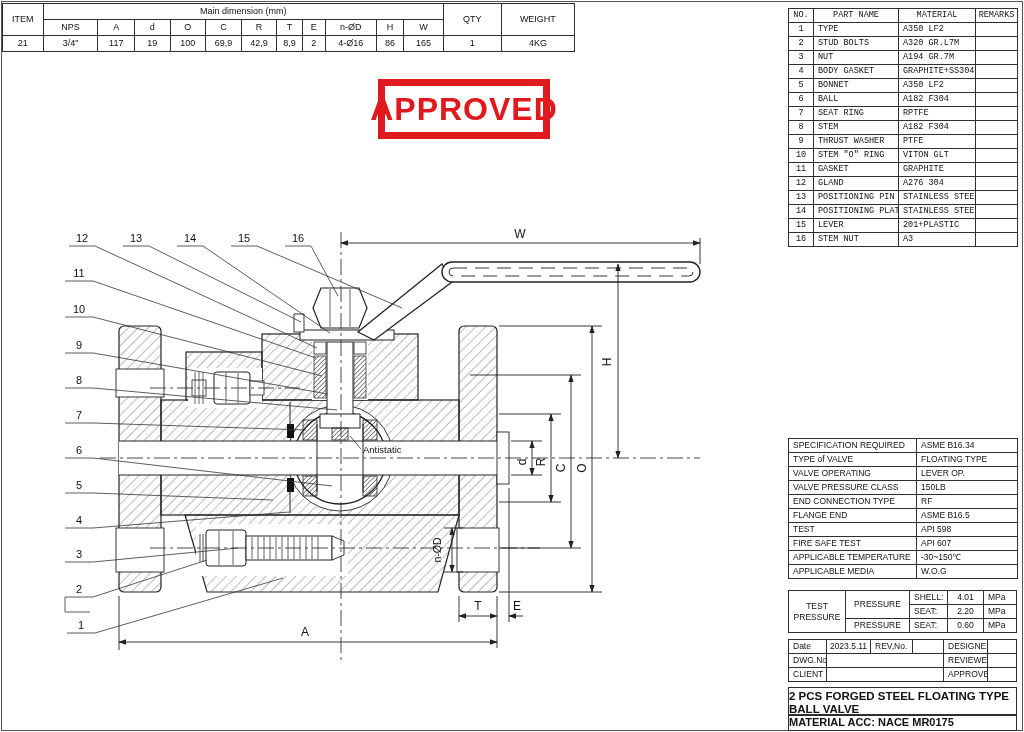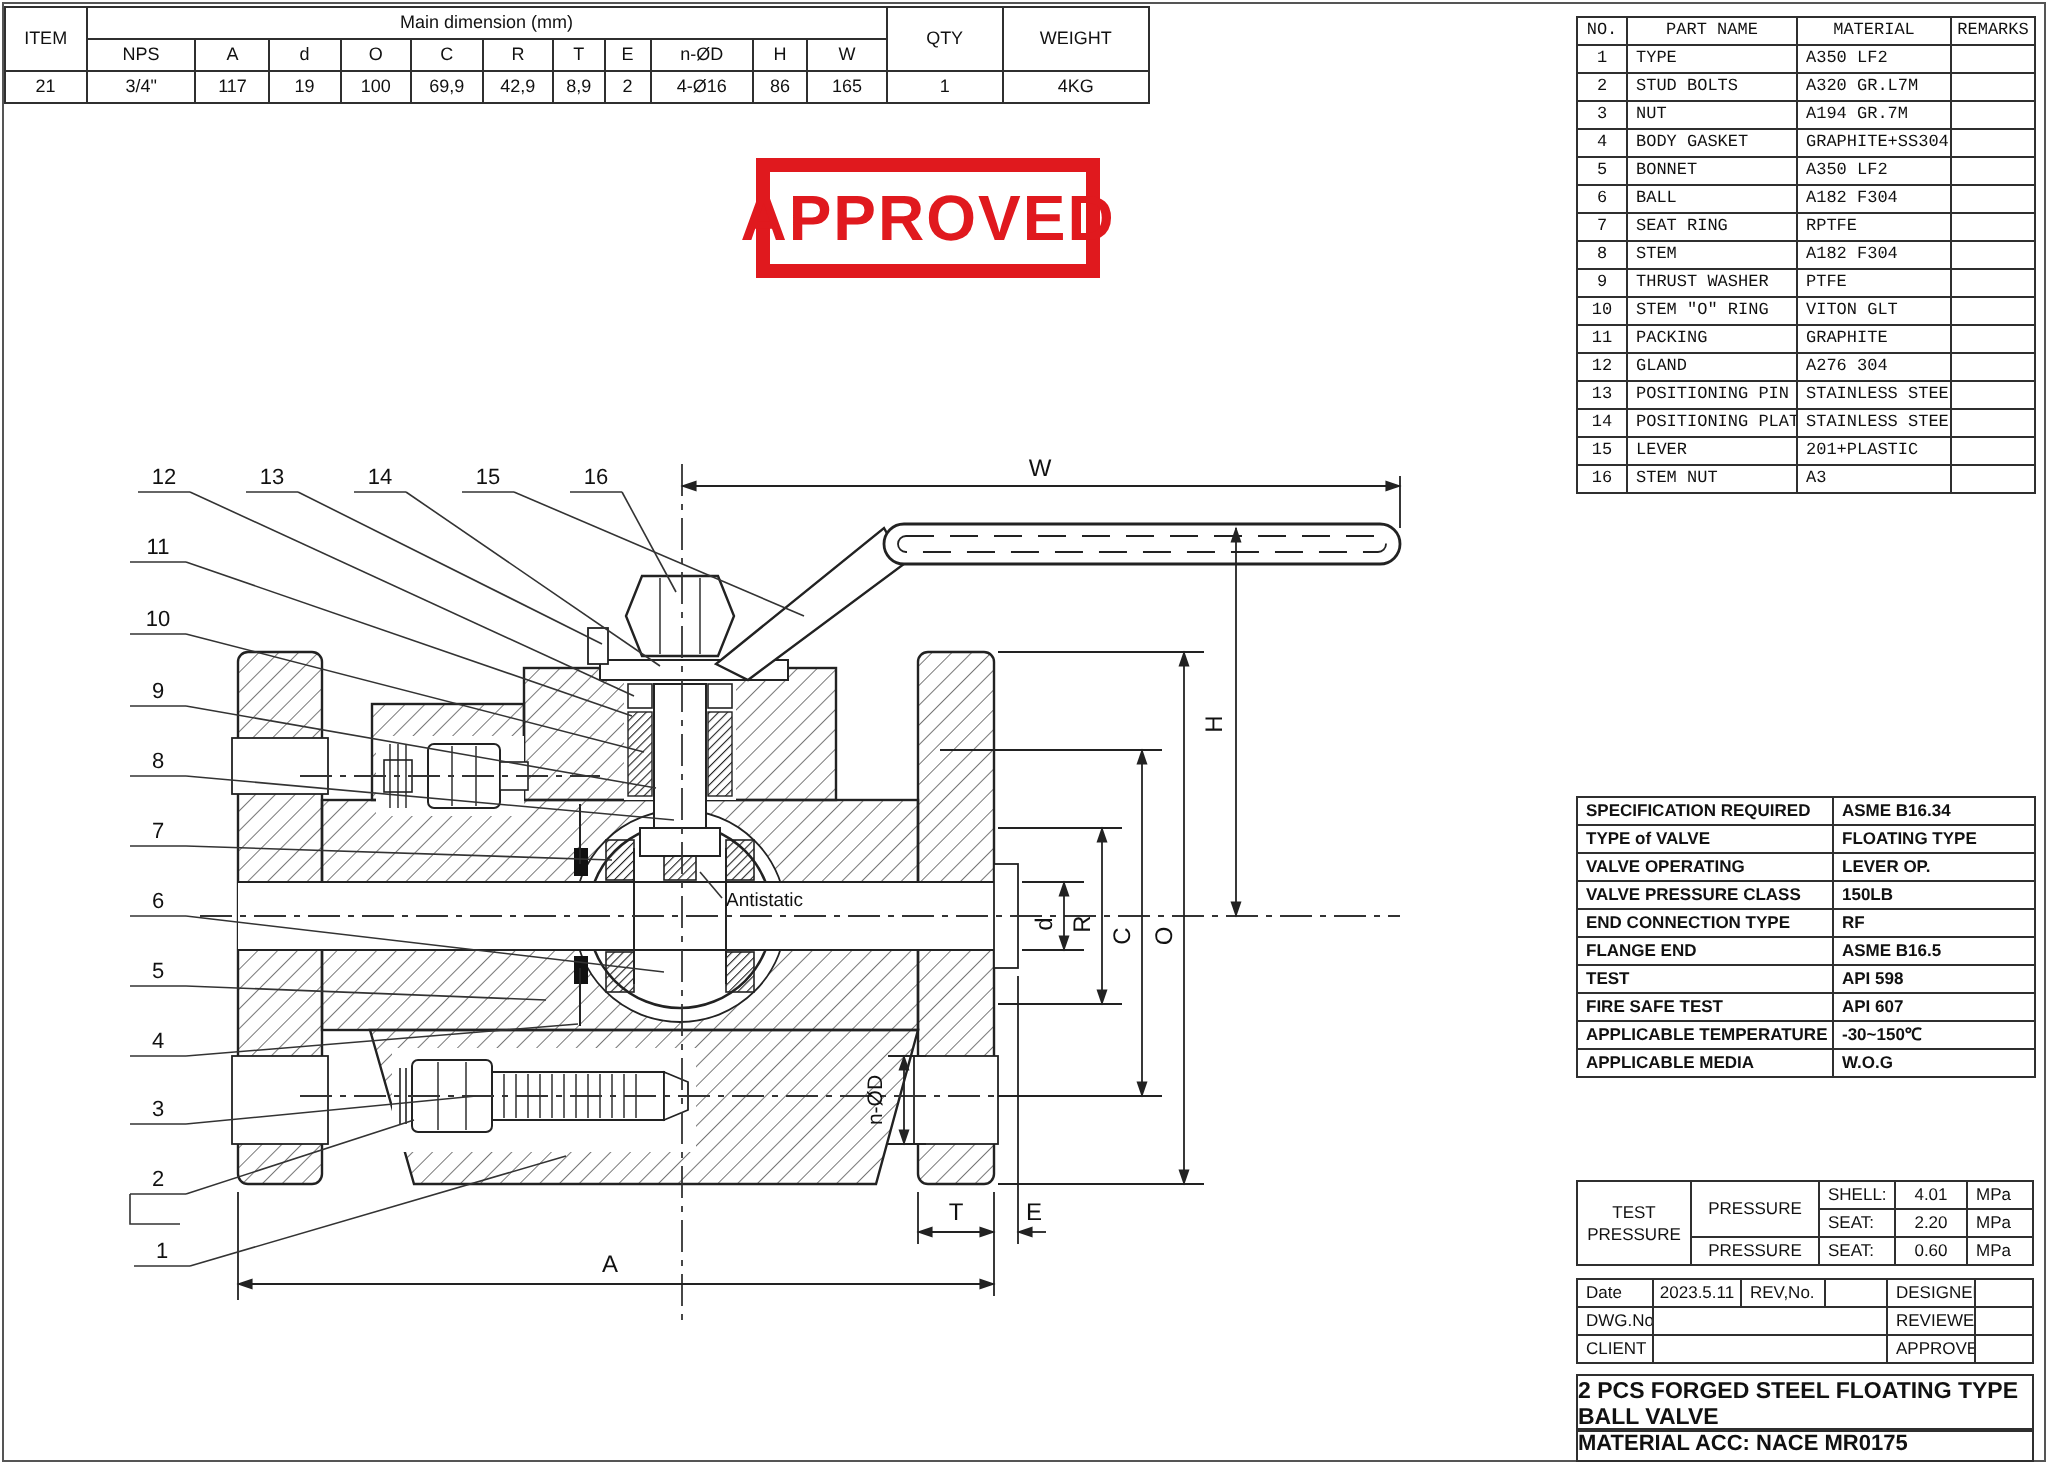--- a/index.html
+++ b/index.html
@@ -378,21 +378,21 @@
         <td></td>
       </tr>
   <tr>
         <td>10</td>
         <td class="l">STEM "O" RING</td>
         <td class="l">VITON GLT</td>
         <td></td>
       </tr>
   <tr>
         <td>11</td>
-        <td class="l">PACKING</td>
+        <td class="l">GASKET</td>
         <td class="l">GRAPHITE</td>
         <td></td>
       </tr>
   <tr>
         <td>12</td>
         <td class="l">GLAND</td>
         <td class="l">A276 304</td>
         <td></td>
       </tr>
   <tr>
@@ -415,21 +415,21 @@
       </tr>
   <tr>
         <td>16</td>
         <td class="l">STEM NUT</td>
         <td class="l">A3</td>
         <td></td>
       </tr>
 </tbody>
   </table>
 
-<table class="abs" style="left:788px;top:398px;width:229px;font-weight:bold;">
+<table class="abs" style="left:788px;top:438px;width:229px;">
   <colgroup>
       <col style="width:128px">
       <col style="width:101px">
     </colgroup>
   <tbody>
       <tr>
         <td class="l">SPECIFICATION REQUIRED</td>
         <td class="l">ASME B16.34</td>
       </tr>
   <tr>

